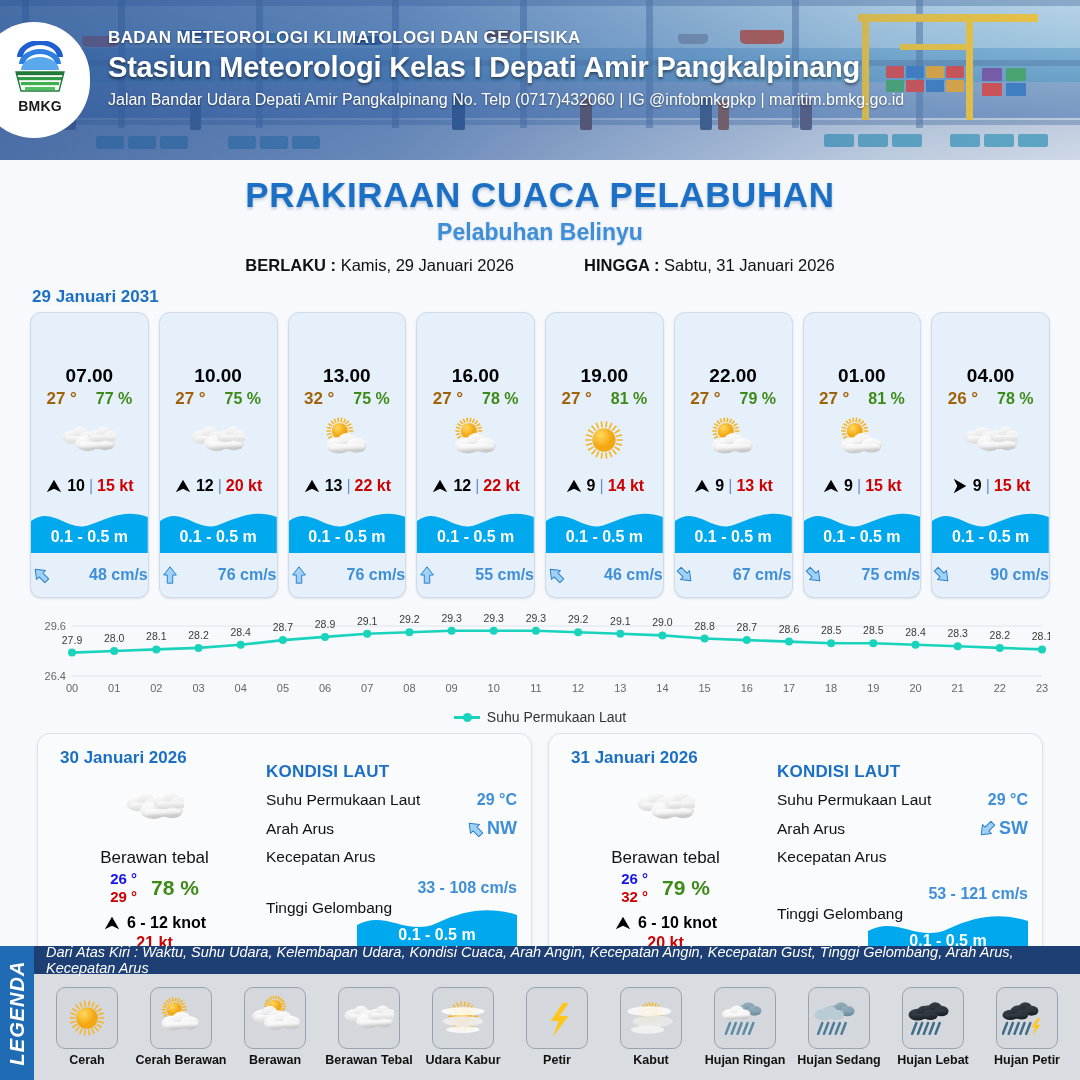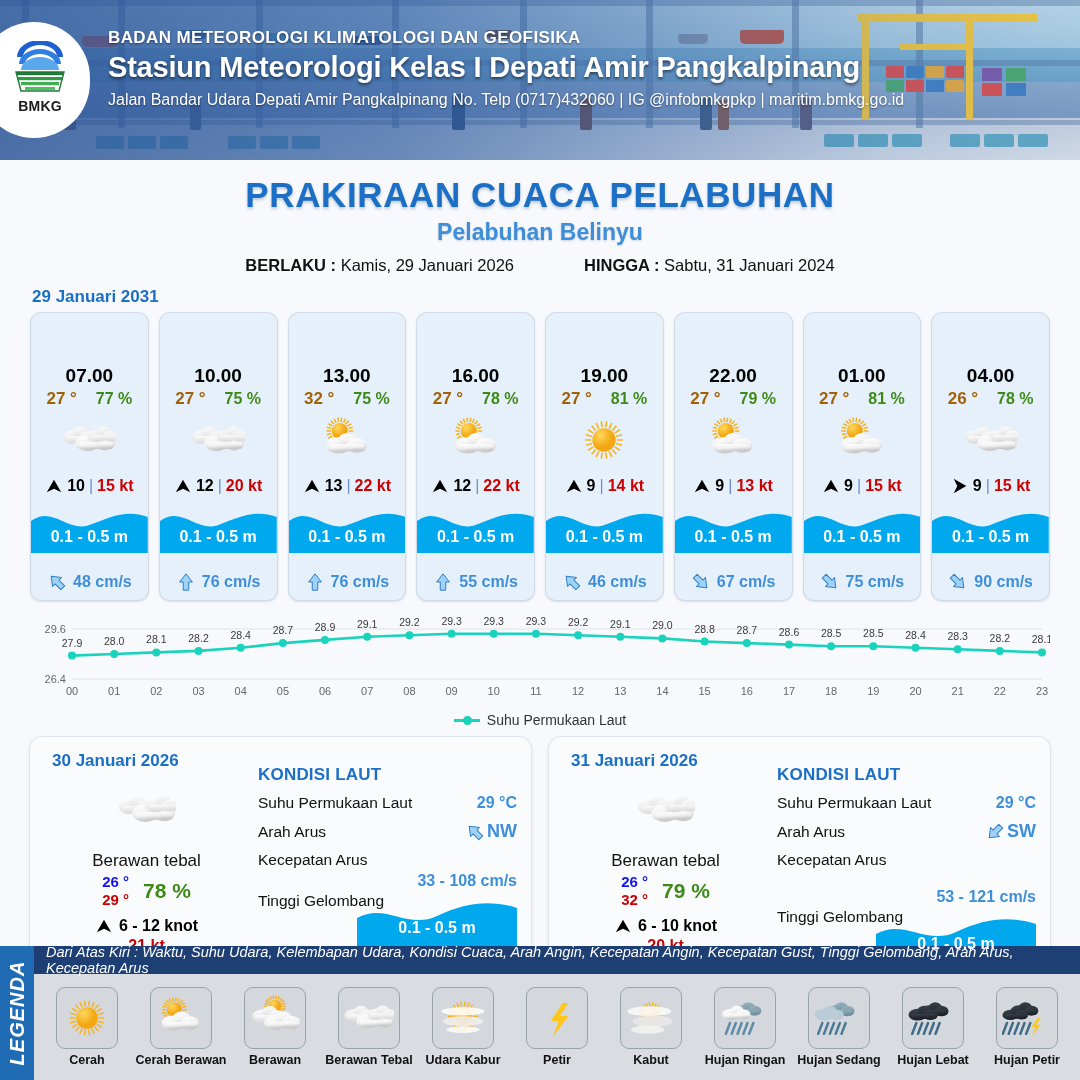--- a/index.html
+++ b/index.html
@@ -80,35 +80,35 @@
   .c-wind { display:flex; align-items:center; justify-content:center; gap:4px;
             height:34px; font-size:16px; font-weight:bold; }
   .w-dir { width:18px; height:18px; display:block; }
   .w-sp { color:#000; }
   .w-bar { color:#6c8fd0; font-weight:normal; }
   .w-gust { color:#cc0000; }
   .wave-zone { position:relative; height:50px; }
   .wave-svg { position:absolute; left:0; top:0; width:100%; height:50px; display:block; }
   .wave-txt { position:absolute; left:0; right:0; bottom:7px; text-align:center;
               font-size:16px; font-weight:bold; color:#fff; z-index:2; }
-  .c-cur { display:flex; align-items:center; justify-content:center; gap:6px;
-           height:36px; font-size:16px; font-weight:bold; color:#3f8fd8;margin-top:11px; }
+  .c-cur { display:flex; align-items:center; justify-content:space-between; gap:6px;
+           height:44px; font-size:16px; font-weight:bold; color:#3f8fd8; }
   .cur-arrow { width:20px; height:20px; display:block; }
 
   
   .chart-box { margin:12px 30px 0; height:95px; position:relative; }
   .chart-svg { width:100%; height:95px; display:block; }
   .chart-legend { display:flex; align-items:center; justify-content:center; gap:7px;
                   margin-top:4px; font-size:14px; color:#333; }
   .lg-line { width:26px; height:3px; background:#19d3bd; position:relative; }
   .lg-line::after { content:''; position:absolute; left:9px; top:-3px; width:9px; height:9px;
                     border-radius:50%; background:#19d3bd; }
 
   
-  .panels { display:flex; gap:16px; padding:8px 29px 0;align-items:flex-end; }
+  .panels { display:flex; gap:16px; padding:8px 37px 0;align-items:flex-end; }
   .panel { flex:1; background:#fafbfd; border:1px solid #dde4ec; border-radius:13px;
            height:242px; position:relative; box-shadow:0 1px 3px rgba(70,90,120,.13); }
   .p-date { position:absolute; left:22px; top:14px; font-size:17px; font-weight:bold; color:#1b6fc4; }
   .p-left { position:absolute; left:14px; top:44px; width:205px; text-align:center; }
   .p-icon { height:58px; display:flex; align-items:center; justify-content:center; }
   .p-cond { font-size:17px; color:#111; margin-top:12px; }
   .p-temps { display:flex; align-items:center; justify-content:center; gap:14px; margin-top:2px; }
   .p-tcol { display:flex; flex-direction:column; font-size:15px; font-weight:bold; line-height:1.22; }
   .p-tmin { color:#1414ee; }
   .p-tmax { color:#cc0000; }
@@ -237,21 +237,21 @@
 <div class="title-wrap">
   <div class="title-main">PRAKIRAAN CUACA PELABUHAN</div>
   <div class="title-sub">Pelabuhan Belinyu</div>
   <div class="valid-row">
     <div>
       <span class="vlab">BERLAKU :</span>
       <span class="vval">Kamis, 29 Januari 2026</span>
     </div>
     <div>
       <span class="vlab">HINGGA :</span>
-      <span class="vval">Sabtu, 31 Januari 2024</span>
+      <span class="vval">Sabtu, 31 Januari 2026</span>
     </div>
   </div>
 </div>
 
 <div class="date-label">29 Januari 2031</div>
 
 <div class="cards" id="cards">
     <div class="card">
     <div class="c-time">07.00</div>
     <div class="c-th">
@@ -1112,21 +1112,21 @@
                 <g transform="rotate(315 11 11)">
     <polygon points="11,2 18,11 14,11 14,20 8,20 8,11 4,11" fill="#9fd2f7" stroke="#2f7fc4" stroke-width="1.1" stroke-linejoin="round"></polygon>
                 </g>
               </svg>
             </span>
           <span>NW</span>
         </span>
       </div>
       <div class="p-row" style="display:block;">
         <span>Kecepatan Arus</span>
-        <div style="text-align:right;margin-top:3px;">
+        <div style="text-align:right;margin-top:13px;">
           <span class="p-val">33  - 108 cm/s</span>
         </div>
       </div>
       <div class="p-row" style="display:block;margin-top:2px;">
         <span>Tinggi Gelombang</span>
       </div>
       <div class="p-wave-wrap">
         <svg class="p-wave-svg" viewBox="0 0 160 50" preserveAspectRatio="none">
           <path d="M0,22 C28,6 50,34 80,20 C110,6 134,4 160,12 L160,50 L0,50 Z" fill="#00a8ee"></path>
         </svg>

